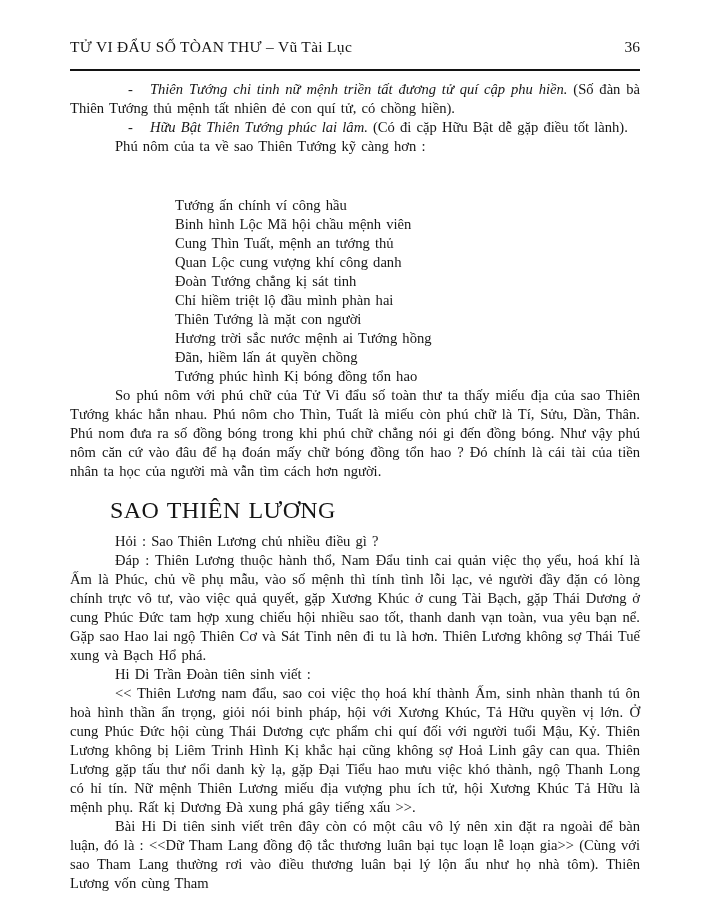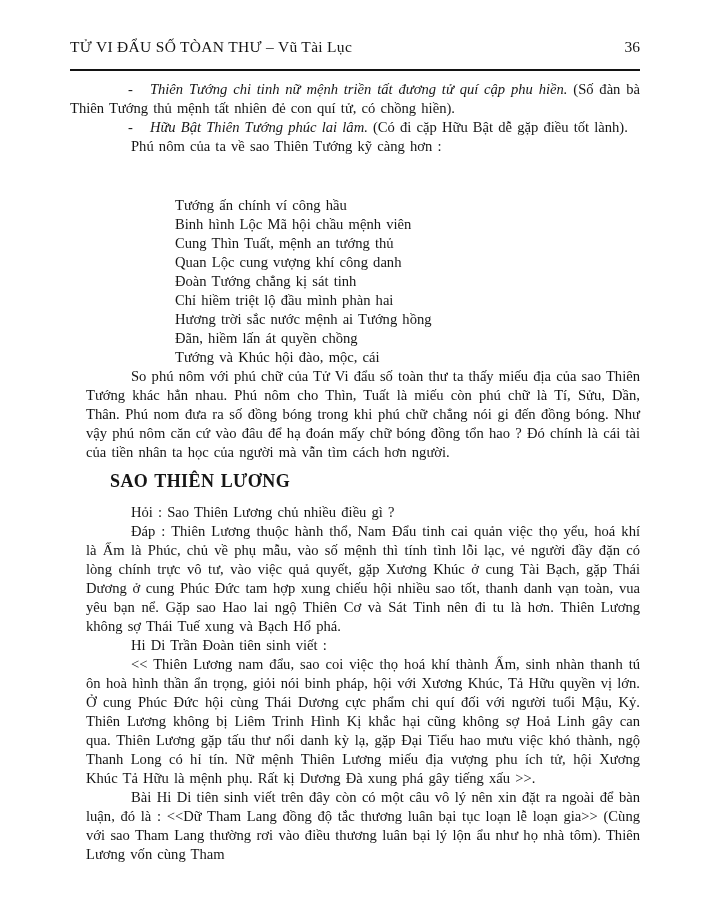--- a/index.html
+++ b/index.html
@@ -38,28 +38,28 @@
     margin-top: 9px;
     font-size: 14.6px;
     line-height: 19px;
     text-align: justify;
     word-spacing: 1.5px;
   }
   .body-text p { margin: 0; }
   p.bullet { text-indent: 58px; }
   p.bullet .dash { margin-right: 17px; }
   p.bullet .lead-italic { font-style: italic; }
-  p.indent { text-indent: 45px; margin-left: 16px; }
+  p.indent { text-indent: 45px; }
   .poem { margin-left: 105px; margin-top: 40px; }
   .poem .poem-line { line-height: 19px; }
   h2.section-heading {
-    font-size: 18px;
-    font-weight: bold;
+    font-size: 24px;
+    font-weight: normal;
     letter-spacing: 0.4px;
-    margin: 8px 0 11px 40px;
+    margin: 18px 0 11px 40px;
     line-height: 22px;
   }
 </style>
 </head>
 <body>
 
 <div class="page">
 
   <div class="running-head">
     <span class="title">TỬ VI ĐẨU SỐ TÒAN THƯ – Vũ Tài Lục</span>
@@ -76,23 +76,24 @@
 
     <p class="indent">Phú nôm của ta về sao Thiên Tướng kỹ càng hơn :</p>
 
     <div class="poem">
       <div class="poem-line">Tướng ấn chính ví công hầu</div>
       <div class="poem-line">Binh hình Lộc Mã hội chầu mệnh viên</div>
       <div class="poem-line">Cung Thìn Tuất, mệnh an tướng thủ</div>
       <div class="poem-line">Quan Lộc cung vượng khí công danh</div>
       <div class="poem-line">Đoàn Tướng chẳng kị sát tinh</div>
       <div class="poem-line">Chỉ hiềm triệt lộ đầu mình phàn hai</div>
+      <div class="poem-line">Thiên Tướng là mặt con người</div>
       <div class="poem-line">Hương trời sắc nước mệnh ai Tướng hồng</div>
       <div class="poem-line">Đãn, hiềm lấn át quyền chồng</div>
-      <div class="poem-line">Tướng và Khúc hội đào, mộc, cái</div>
+      <div class="poem-line">Tướng phúc hình Kị bóng đồng tổn hao</div>
     </div>
 
     <p class="indent">So phú nôm với phú chữ của Tử Vi đẩu số toàn thư ta thấy miếu địa của sao Thiên Tướng khác hẳn nhau. Phú nôm cho Thìn, Tuất là miếu còn phú chữ là Tí, Sửu, Dần, Thân. Phú nom đưa ra số đồng bóng trong khi phú chữ chẳng nói gi đến đồng bóng. Như vậy phú nôm căn cứ vào đâu để hạ đoán mấy chữ bóng đồng tổn hao ? Đó chính là cái tài của tiền nhân ta học của người mà vẫn tìm cách hơn người.</p>
 
     <h2 class="section-heading">SAO THIÊN LƯƠNG</h2>
 
     <p class="indent">Hỏi : Sao Thiên Lương chủ nhiều điều gì ?</p>
 
     <p class="indent">Đáp : Thiên Lương thuộc hành thổ, Nam Đẩu tinh cai quản việc thọ yểu, hoá khí là Ấm là Phúc, chủ về phụ mẫu, vào số mệnh thì tính tình lỗi lạc, vẻ người đầy đặn có lòng chính trực vô tư, vào việc quả quyết, gặp Xương Khúc ở cung Tài Bạch, gặp Thái Dương ở cung Phúc Đức tam hợp xung chiếu hội nhiều sao tốt, thanh danh vạn toàn, vua yêu bạn nể. Gặp sao Hao lai ngộ Thiên Cơ và Sát Tinh nên đi tu là hơn. Thiên Lương không sợ Thái Tuế xung và Bạch Hổ phá.</p>
 

